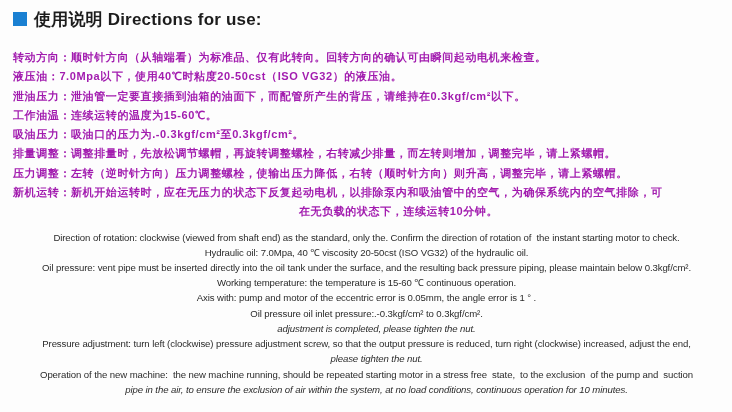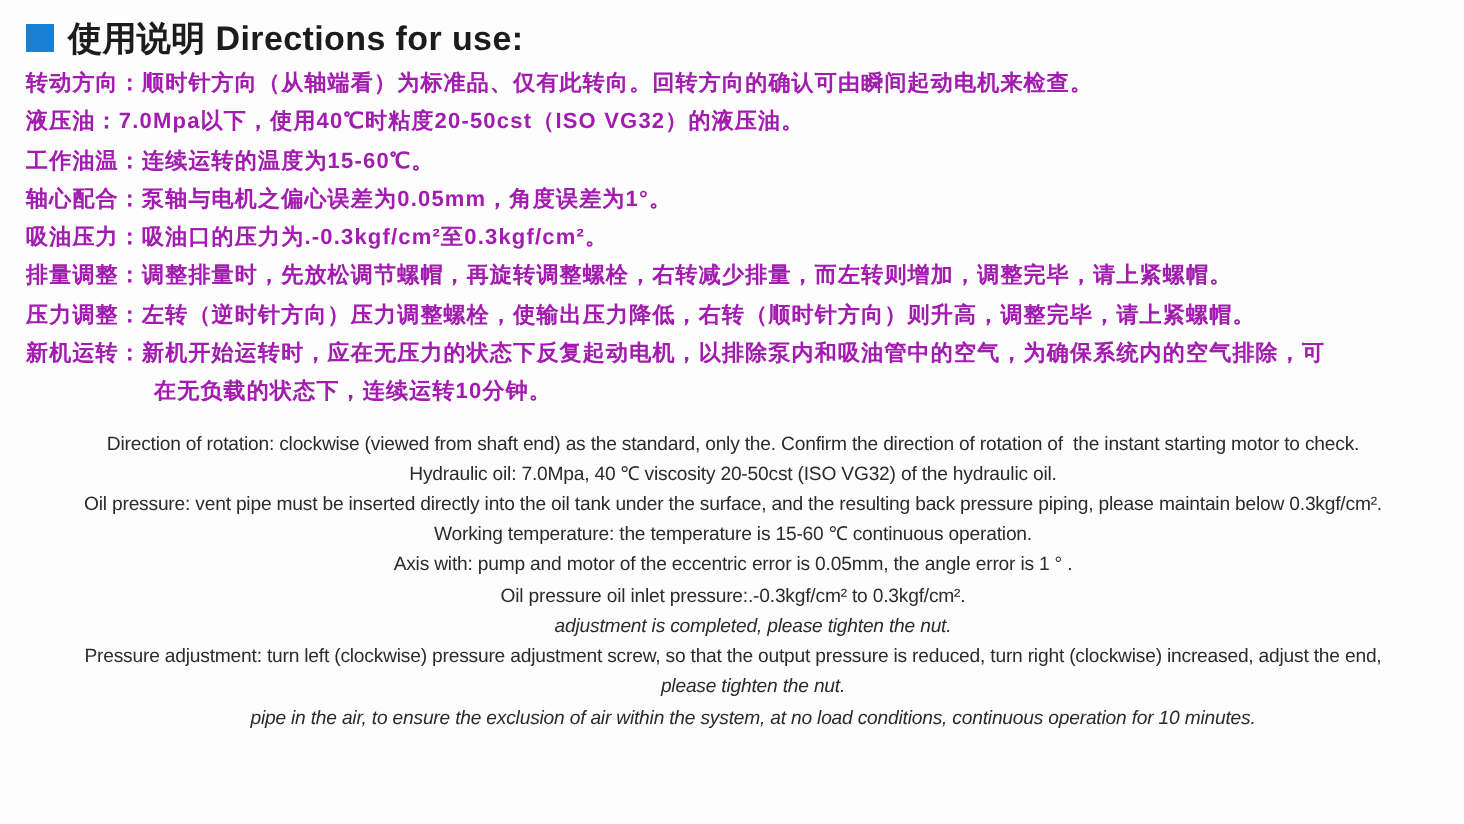--- a/index.html
+++ b/index.html
@@ -5,39 +5,39 @@
   html, body { margin: 0; padding: 0; }
   body {
     width: 732px; height: 412px;
     background: #fdfdfd;
     font-family: "Liberation Sans", sans-serif;
     overflow: hidden;
   }
   .page { padding: 7px 12px 0 13px; }
   .title-row {
     display: flex; align-items: center; gap: 7px;
-    margin-bottom: 2px; height: 24px;
+    margin-bottom: 17px; height: 24px;
   }
   .bullet {
     width: 14px; height: 14px;
     background: #1a80d2;
     flex: 0 0 auto;
   }
   .title-text {
     font-size: 17px; font-weight: bold;
     color: #1c1c1c; letter-spacing: 0.2px;
     white-space: pre;
   }
   .zh-block { }
   .zh-line {
     font-size: 11px; font-weight: bold;
     color: #a21caf; line-height: 19.3px;
     letter-spacing: 0.6px; white-space: pre;
   }
-  .zh-cont { margin-left: 64px; }
+  .zh-cont { margin-left: 64px; text-align: center; }
   .en-block { margin-top: 8px; }
   .en-line {
     font-size: 9.6px; color: #2b2b2b;
     line-height: 15.2px; letter-spacing: -0.1px;
     white-space: pre;
     text-align: center;
   }
   .en-cont { margin-left: 20px; font-style: italic; }
 </style>
 </head>
@@ -46,35 +46,36 @@
 <div class="page">
 
   <div class="title-row">
     <span class="bullet"></span>
     <span class="title-text">使用说明 Directions for use:</span>
   </div>
 
   <div class="zh-block">
     <div class="zh-line">转动方向：顺时针方向（从轴端看）为标准品、仅有此转向。回转方向的确认可由瞬间起动电机来检查。</div>
     <div class="zh-line">液压油：7.0Mpa以下，使用40℃时粘度20-50cst（ISO VG32）的液压油。</div>
+    <div class="zh-line">泄油压力：泄油管一定要直接插到油箱的油面下，而配管所产生的背压，请维持在0.3kgf/cm²以下。</div>
     <div class="zh-line">工作油温：连续运转的温度为15-60℃。</div>
-    <div class="zh-line">轴心配合：泵轴与电机之偏心误差为0.05mm，角度误差为1°。</div>
     <div class="zh-line">吸油压力：吸油口的压力为.-0.3kgf/cm²至0.3kgf/cm²。</div>
     <div class="zh-line">排量调整：调整排量时，先放松调节螺帽，再旋转调整螺栓，右转减少排量，而左转则增加，调整完毕，请上紧螺帽。</div>
     <div class="zh-line">压力调整：左转（逆时针方向）压力调整螺栓，使输出压力降低，右转（顺时针方向）则升高，调整完毕，请上紧螺帽。</div>
     <div class="zh-line">新机运转：新机开始运转时，应在无压力的状态下反复起动电机，以排除泵内和吸油管中的空气，为确保系统内的空气排除，可</div>
     <div class="zh-line zh-cont">在无负载的状态下，连续运转10分钟。</div>
   </div>
 
   <div class="en-block">
     <div class="en-line">Direction of rotation: clockwise (viewed from shaft end) as the standard, only the. Confirm the direction of rotation of  the instant starting motor to check.</div>
     <div class="en-line">Hydraulic oil: 7.0Mpa, 40 ℃ viscosity 20-50cst (ISO VG32) of the hydraulic oil.</div>
     <div class="en-line">Oil pressure: vent pipe must be inserted directly into the oil tank under the surface, and the resulting back pressure piping, please maintain below 0.3kgf/cm².</div>
     <div class="en-line">Working temperature: the temperature is 15-60 ℃ continuous operation.</div>
     <div class="en-line">Axis with: pump and motor of the eccentric error is 0.05mm, the angle error is 1 ° .</div>
     <div class="en-line">Oil pressure oil inlet pressure:.-0.3kgf/cm² to 0.3kgf/cm².</div>
     <div class="en-line en-cont">adjustment is completed, please tighten the nut.</div>
     <div class="en-line">Pressure adjustment: turn left (clockwise) pressure adjustment screw, so that the output pressure is reduced, turn right (clockwise) increased, adjust the end,</div>
     <div class="en-line en-cont">please tighten the nut.</div>
+    <div class="en-line">Operation of the new machine:  the new machine running, should be repeated starting motor in a stress free  state,  to the exclusion  of the pump and  suction</div>
     <div class="en-line en-cont">pipe in the air, to ensure the exclusion of air within the system, at no load conditions, continuous operation for 10 minutes.</div>
   </div>
 
 </div>
 
 </body></html>

